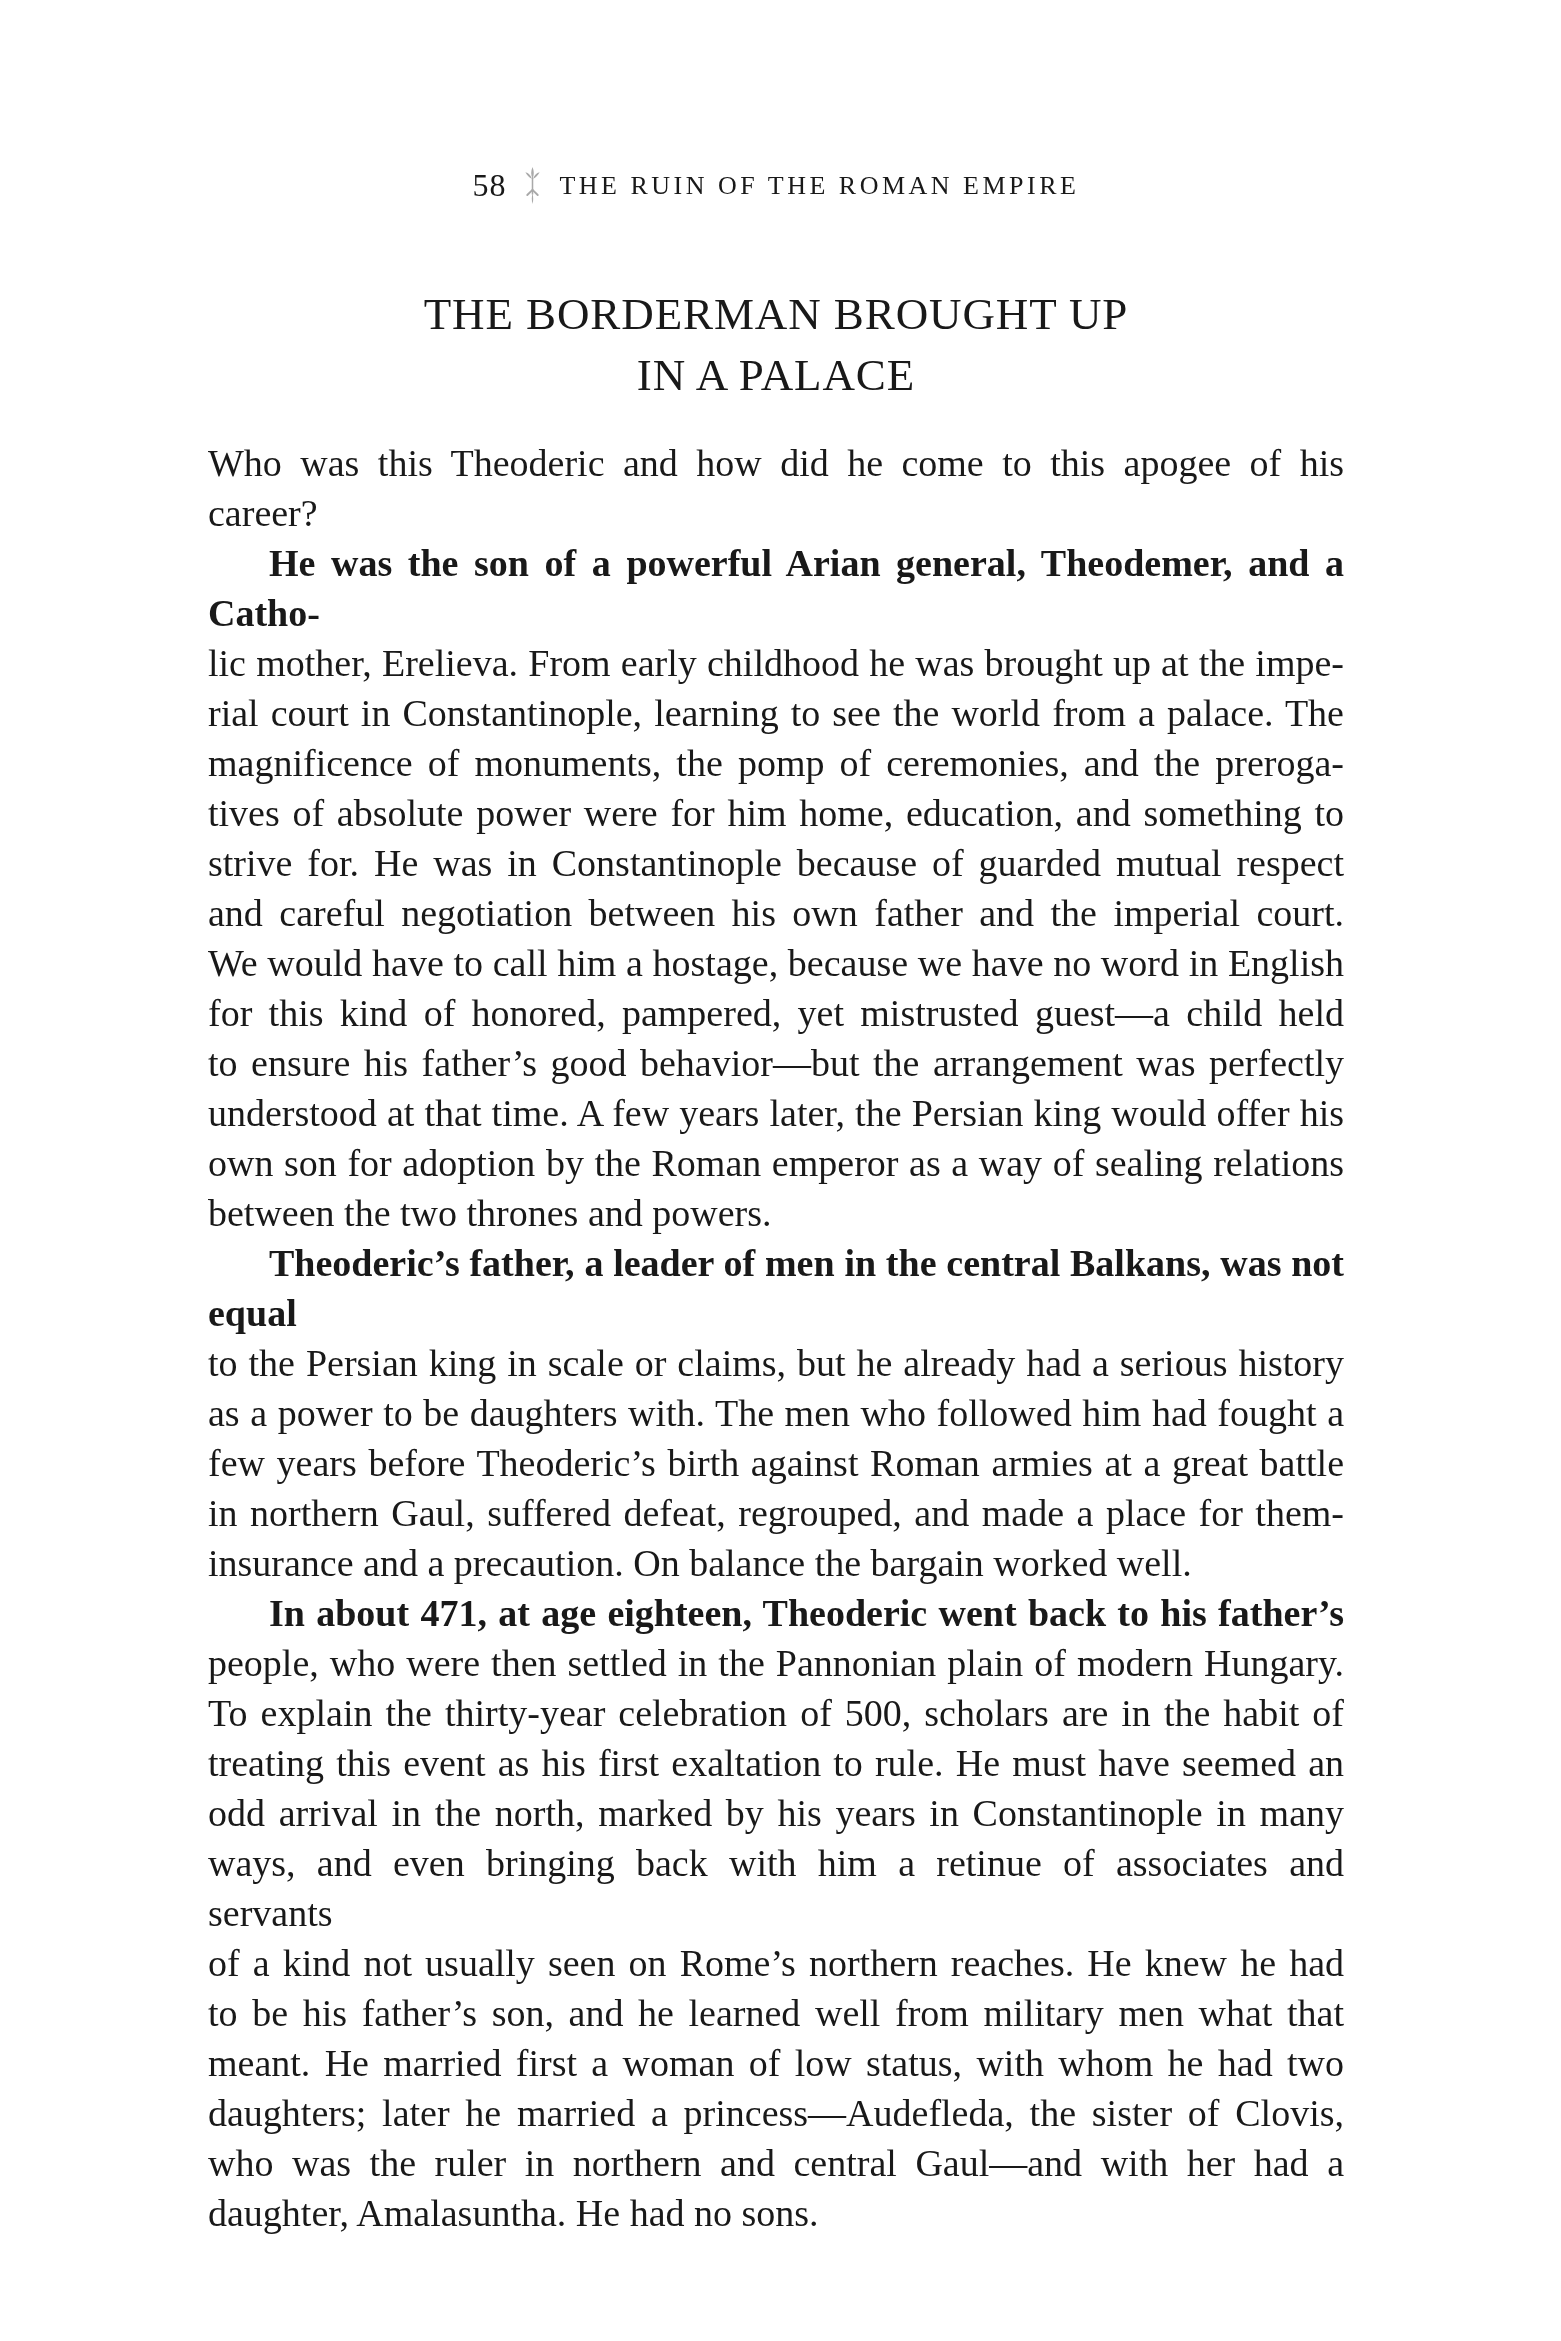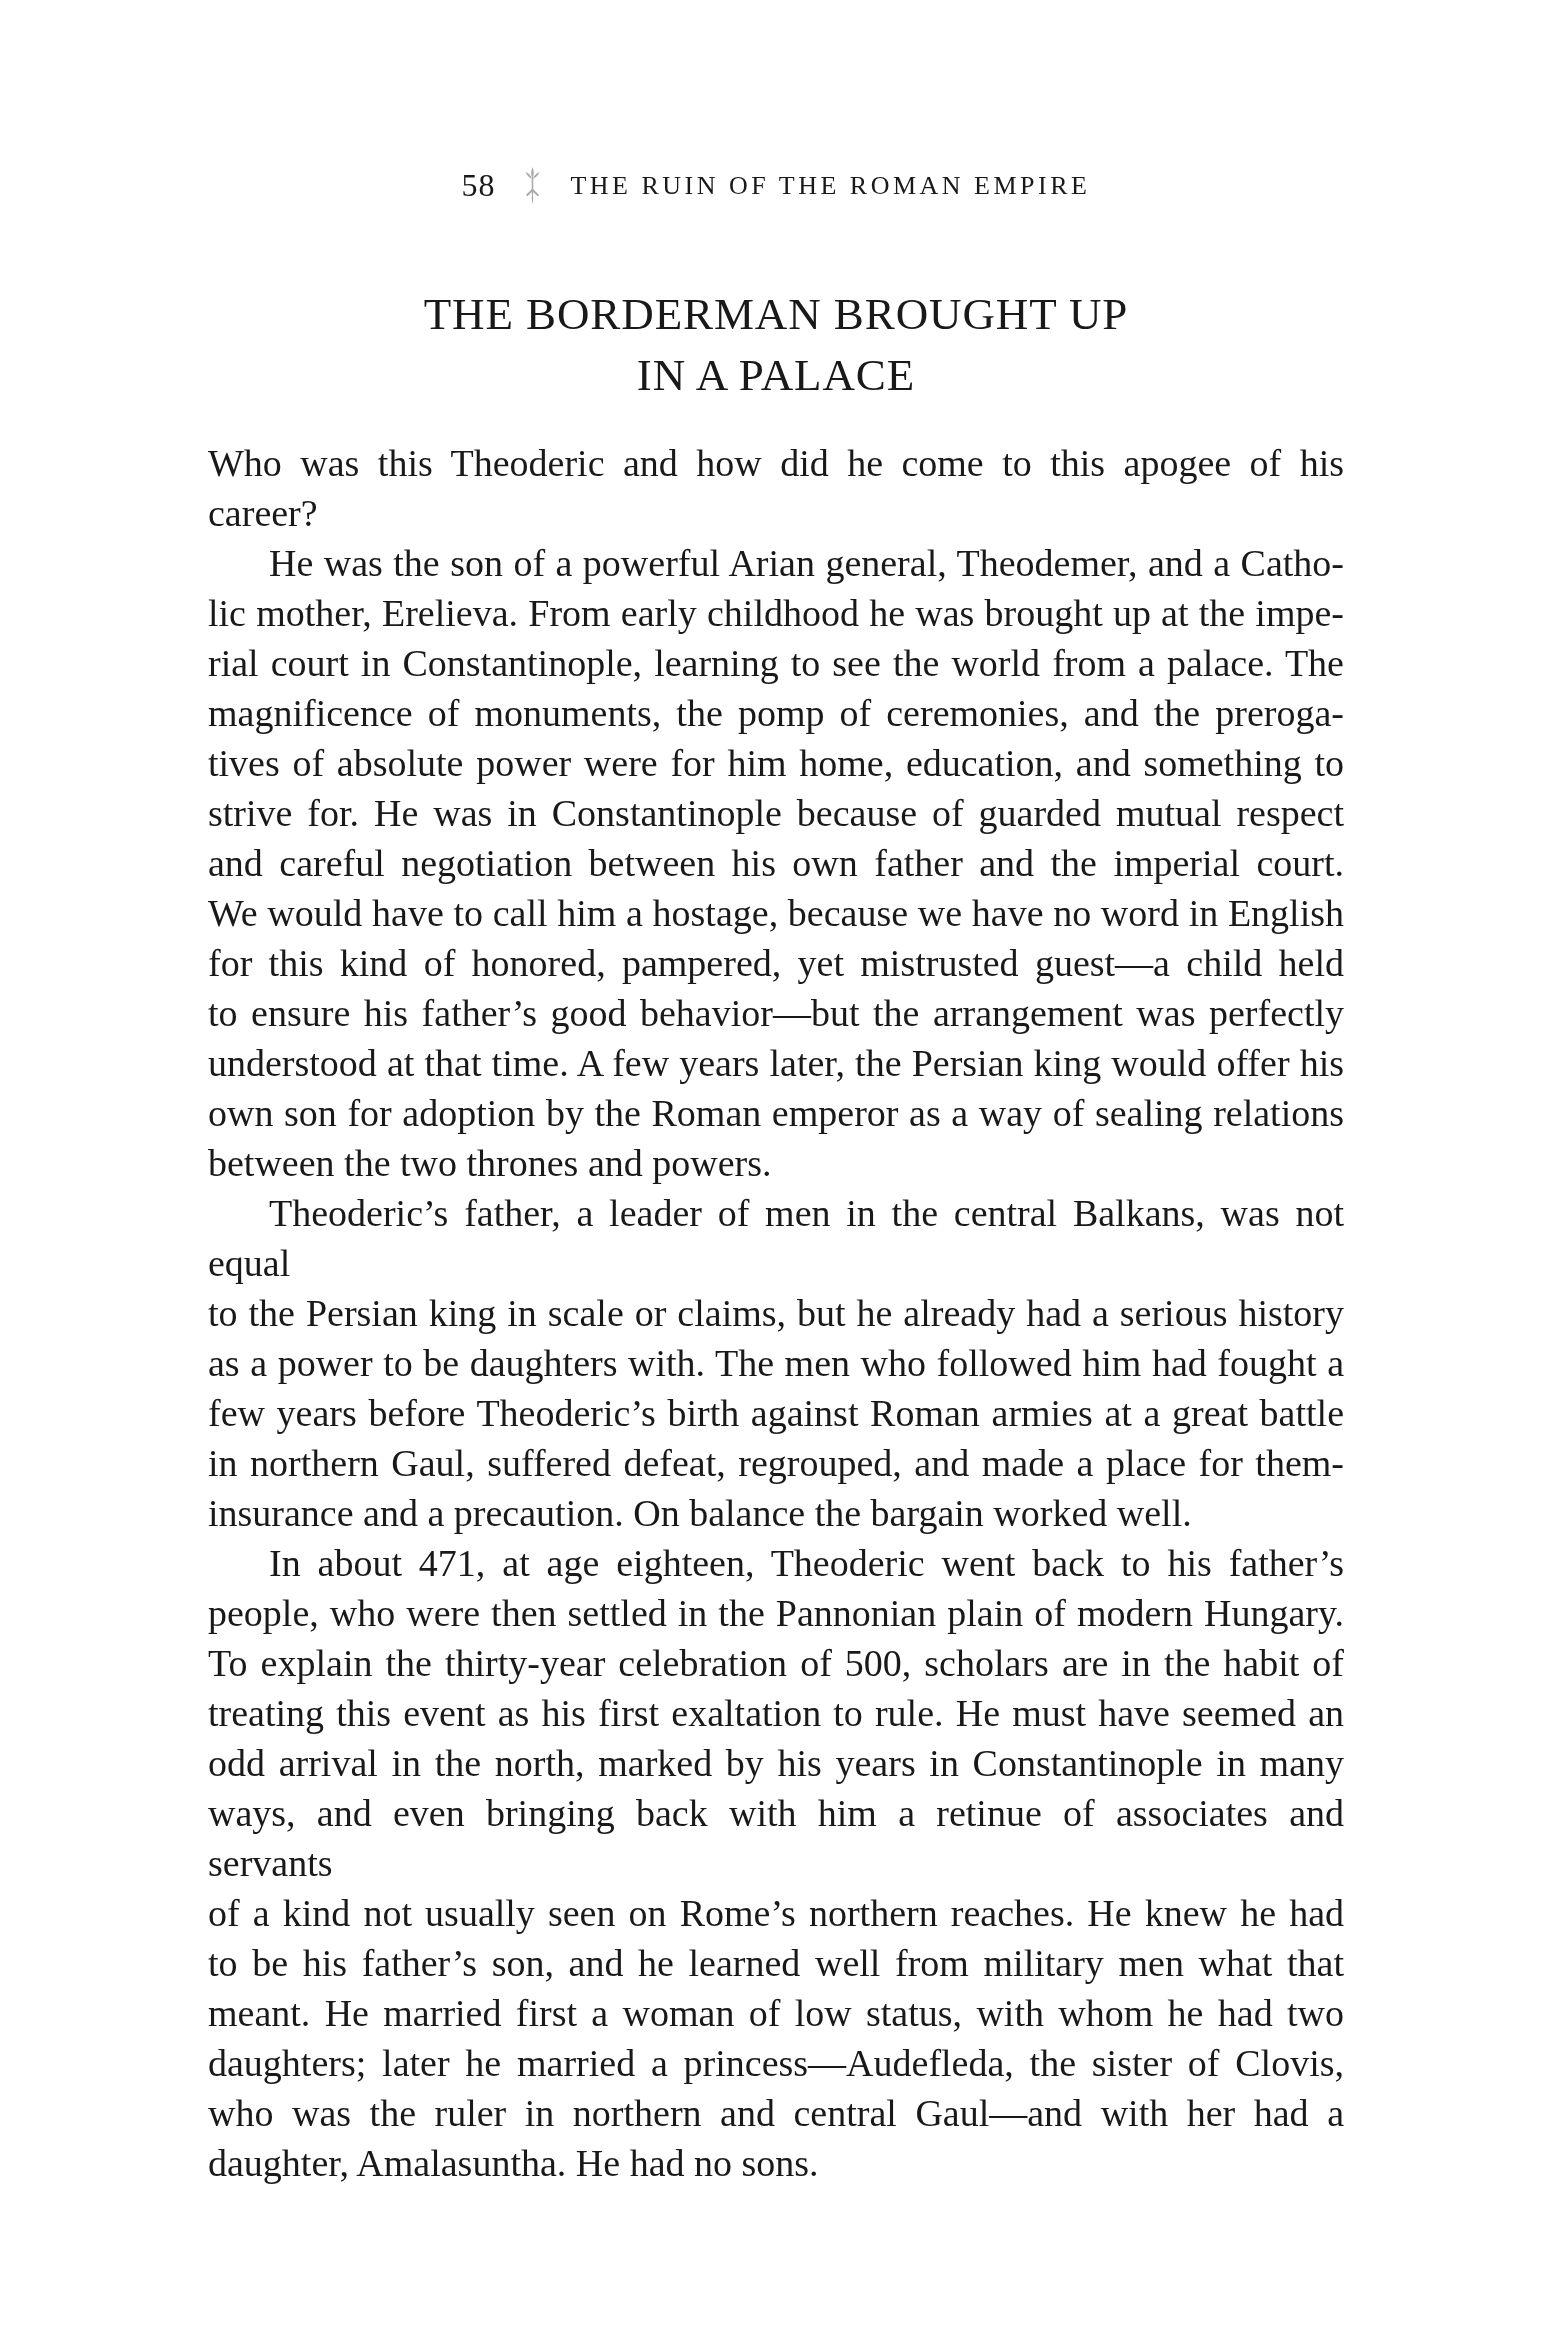--- a/index.html
+++ b/index.html
@@ -16,21 +16,21 @@
   
   .running-header {
     position: absolute;
     top: 163px;
     left: 208px;
     width: 1136px;
     height: 45px;
     display: flex;
     justify-content: center;
     align-items: center;
-    column-gap: 28px;
+    column-gap: 17px;
   }
   .page-number {
     font-size: 32px;
     letter-spacing: 0.9px;
   }
   .ornament { display: inline-flex; align-items: center; }
   .ornament svg { display: block; }
   .running-title {
     font-size: 26px;
     letter-spacing: 3.5px;
@@ -60,21 +60,21 @@
     width: 1136px;
     font-size: 38px;
     line-height: 50px;
   }
   .paragraph { margin: 0; }
   .line {
     text-align: justify;
     text-align-last: justify;
   }
   .line.ragged { text-align-last: left; }
-  .line.indent { text-indent: 61px; }
+  .line.indent { text-indent: 61px; font-weight: bold; }
 </style>
 </head>
 <body>
 
 <div class="page">
 
   <header class="running-header">
     <span class="page-number">58</span>
     <span class="ornament">
       <svg width="19" height="38" viewBox="0 0 20 40" xmlns="http://www.w3.org/2000/svg">

